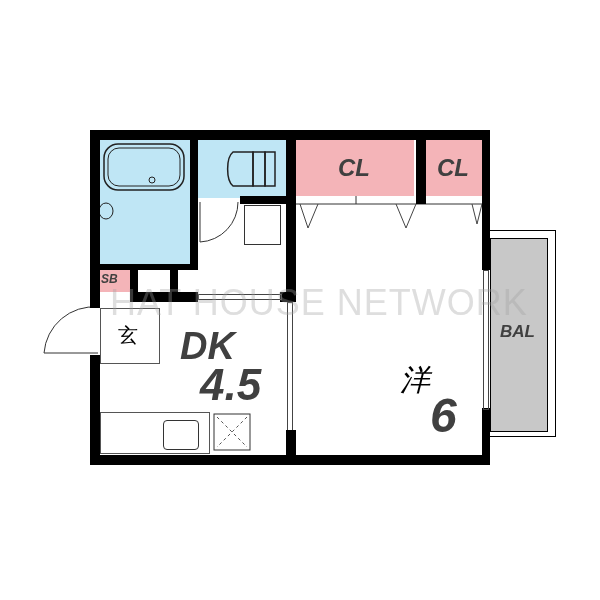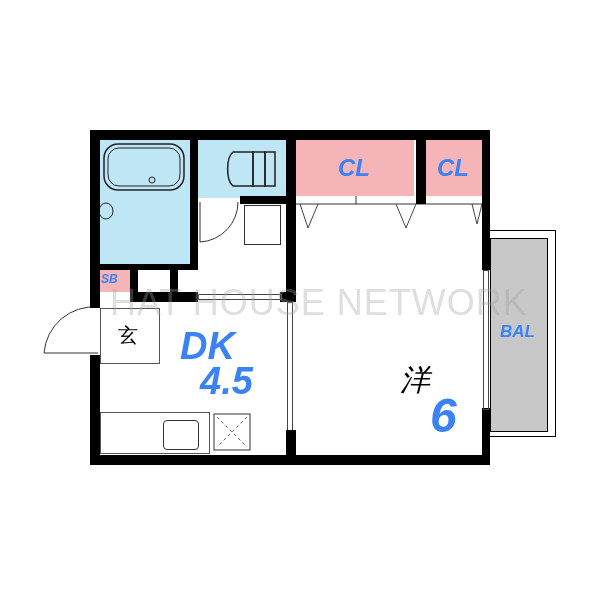--- a/index.html
+++ b/index.html
@@ -2,21 +2,21 @@
 <html><head>
 <meta charset="utf-8">
 <style>
   html,body{margin:0;padding:0;background:#fff;}
   body{width:600px;height:600px;position:relative;overflow:hidden;font-family:"Liberation Sans",sans-serif;}
   .abs{position:absolute;}
   .wall{position:absolute;background:#000;}
   .fill-blue{background:#bfe6f5;}
   .fill-pink{background:#f4b4b8;}
   .fill-gray{background:#c8c8c8;}
-  .lbl{position:absolute;font-weight:bold;font-style:italic;color:#3b82f6;}
+  .lbl{position:absolute;font-weight:bold;font-style:italic;color:#404040;}
   .watermark{position:absolute;left:110px;top:282px;font-size:36px;color:rgba(160,160,160,0.35);letter-spacing:1px;white-space:nowrap;font-family:"Liberation Sans",sans-serif;}
   .thin{position:absolute;border:1px solid #333;}
 </style>
 </head>
 <body>
 
 <div>
 
   <div class="abs fill-blue" style="left:98px;top:138px;width:92px;height:128px;"></div>
   <svg class="abs" style="left:100px;top:140px" width="90" height="60">
@@ -67,21 +67,21 @@
 
   <div class="thin" style="left:100px;top:412px;width:108px;height:40px;border-color:#555;"></div>
   <div class="thin" style="left:163px;top:420px;width:34px;height:28px;border-radius:4px;"></div>
   <svg class="abs" style="left:213px;top:413px" width="40" height="40">
     <rect x="1" y="1" width="36" height="36" fill="none" stroke="#333"></rect>
     <line x1="4" y1="4" x2="34" y2="34" stroke="#555" stroke-dasharray="3,3"></line>
     <line x1="34" y1="4" x2="4" y2="34" stroke="#555" stroke-dasharray="3,3"></line>
   </svg>
 
   <div class="lbl" style="left:180px;top:325px;font-size:38px;">DK</div>
-  <div class="lbl" style="left:200px;top:360px;font-size:38px;">4.5</div>
+  <div class="lbl" style="left:200px;top:360px;font-size:44px;">4.5</div>
 
   <div class="abs" style="left:400px;top:360px;font-size:30px;font-style:italic;font-family:'DejaVu Sans',sans-serif;">洋</div>
   <div class="lbl" style="left:430px;top:388px;font-size:48px;">6</div>
 
   <div class="wall" style="left:90px;top:130px;width:400px;height:10px;"></div>
   <div class="wall" style="left:90px;top:455px;width:400px;height:10px;"></div>
   <div class="wall" style="left:90px;top:130px;width:10px;height:178px;"></div>
   <div class="wall" style="left:90px;top:355px;width:10px;height:110px;"></div>
   <div class="wall" style="left:482px;top:130px;width:8px;height:140px;"></div>
   <div class="wall" style="left:482px;top:408px;width:8px;height:57px;"></div>

